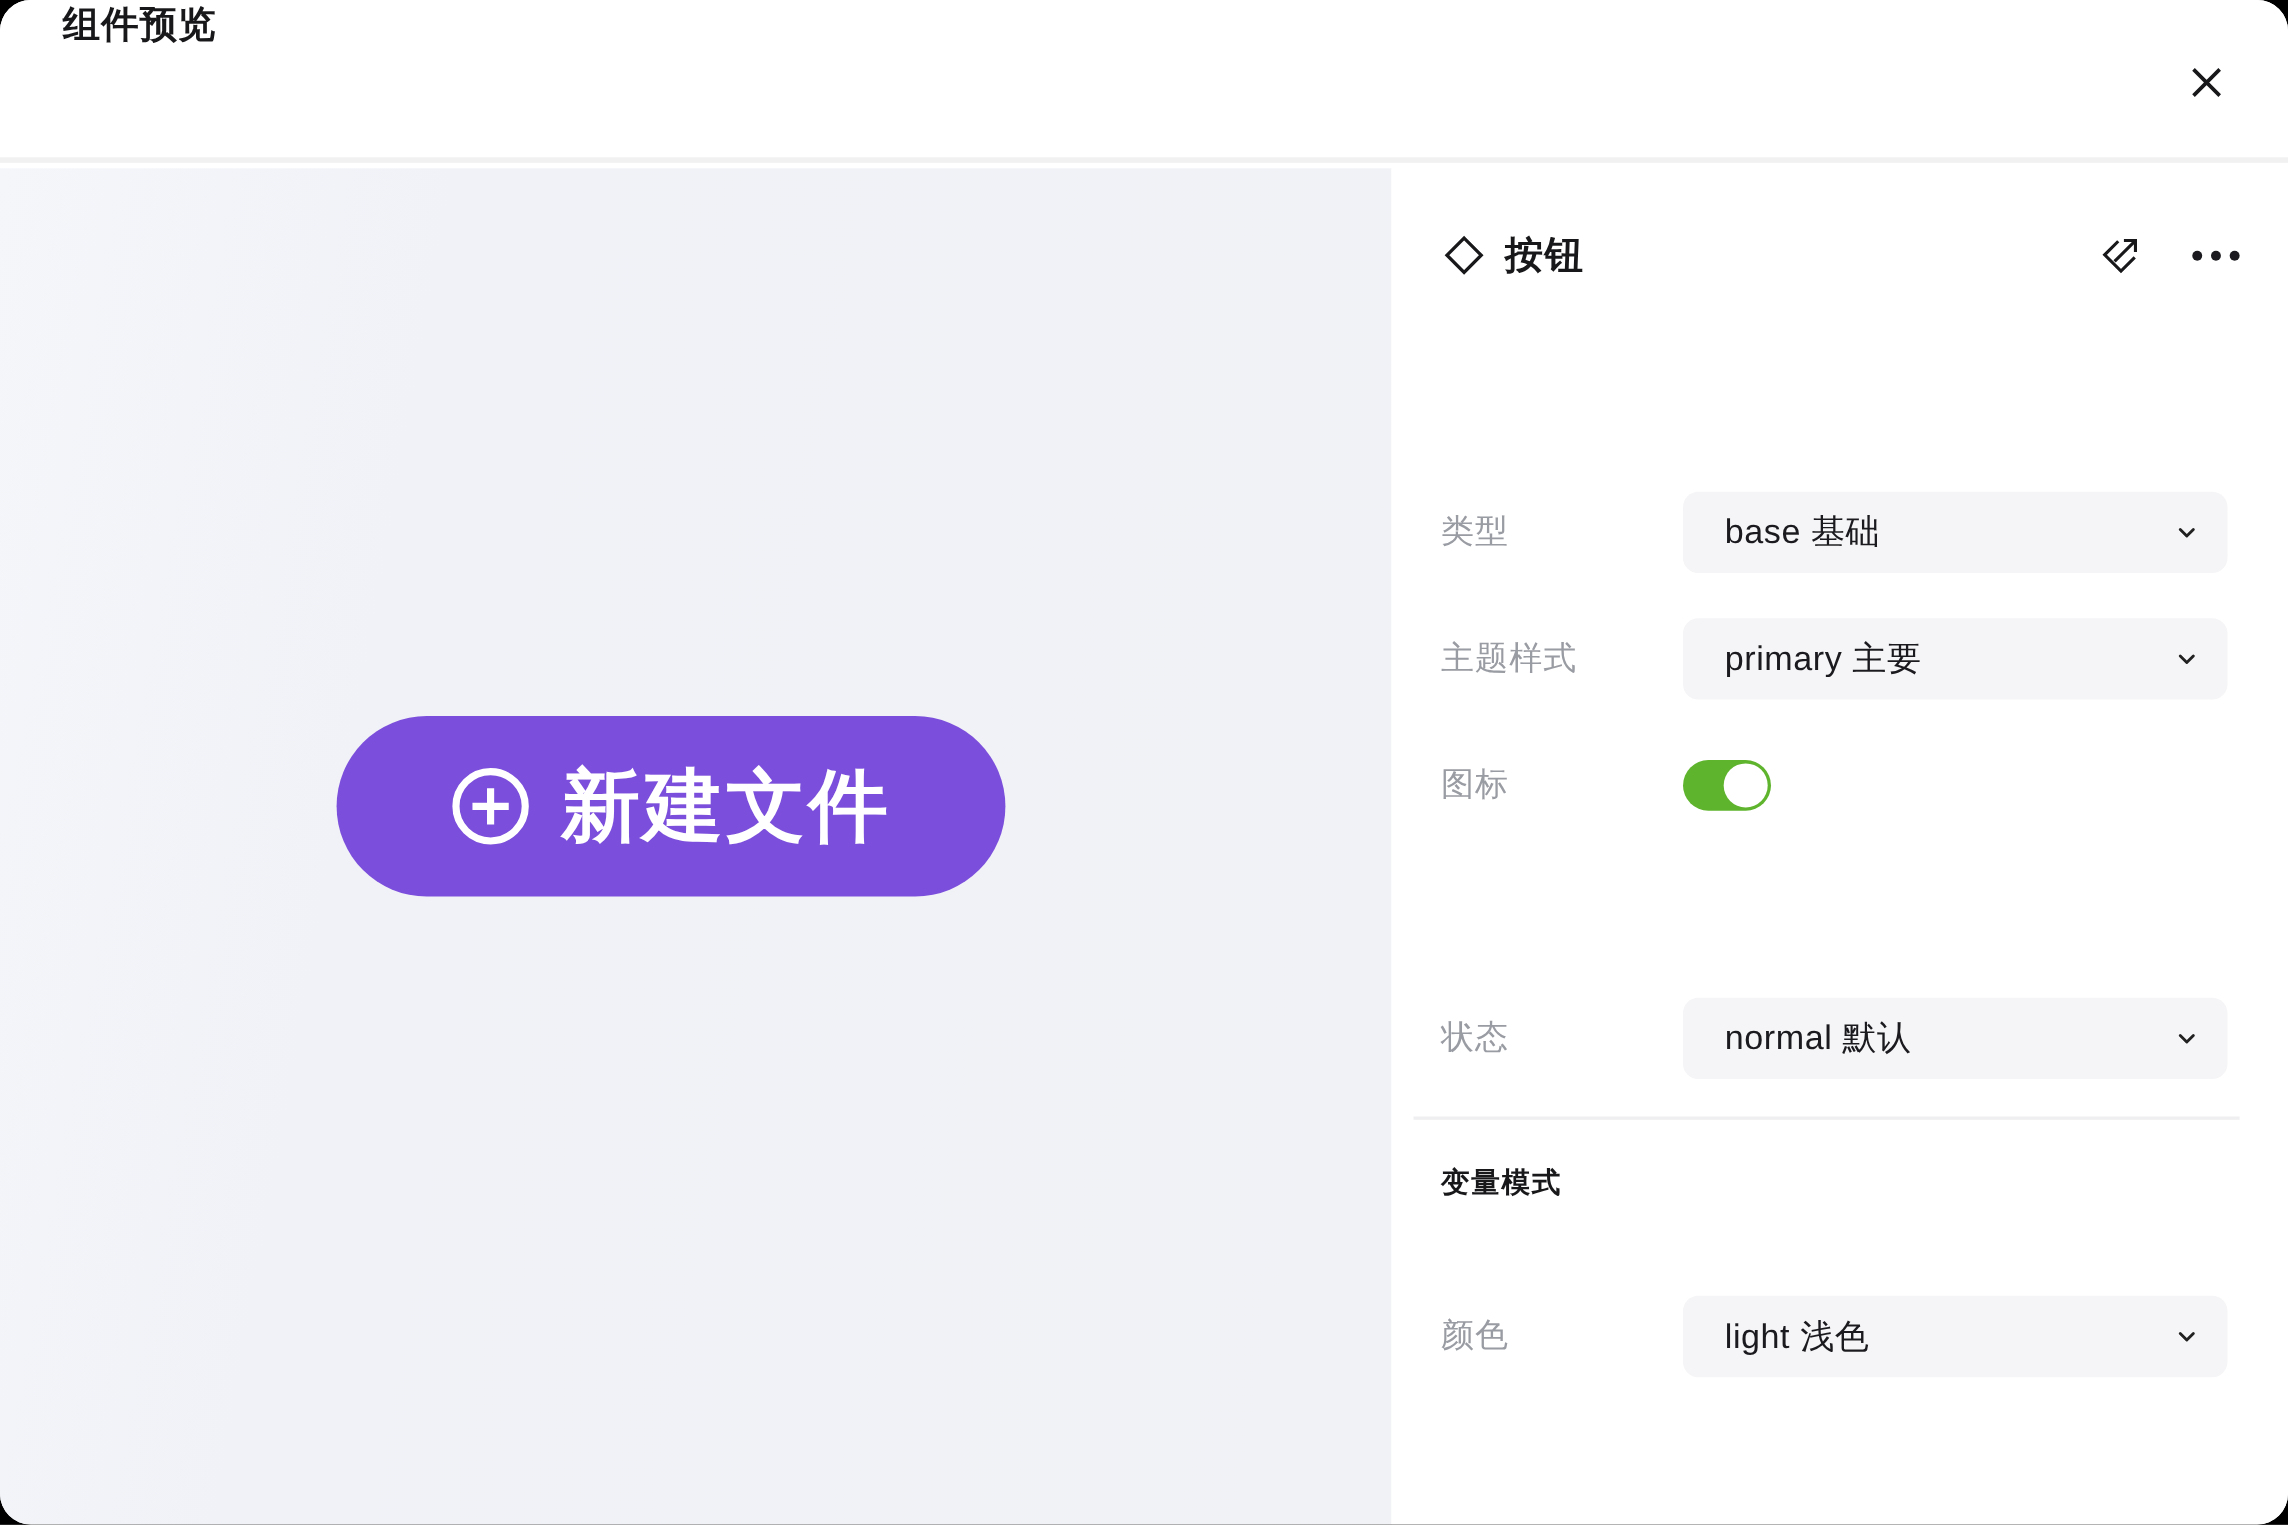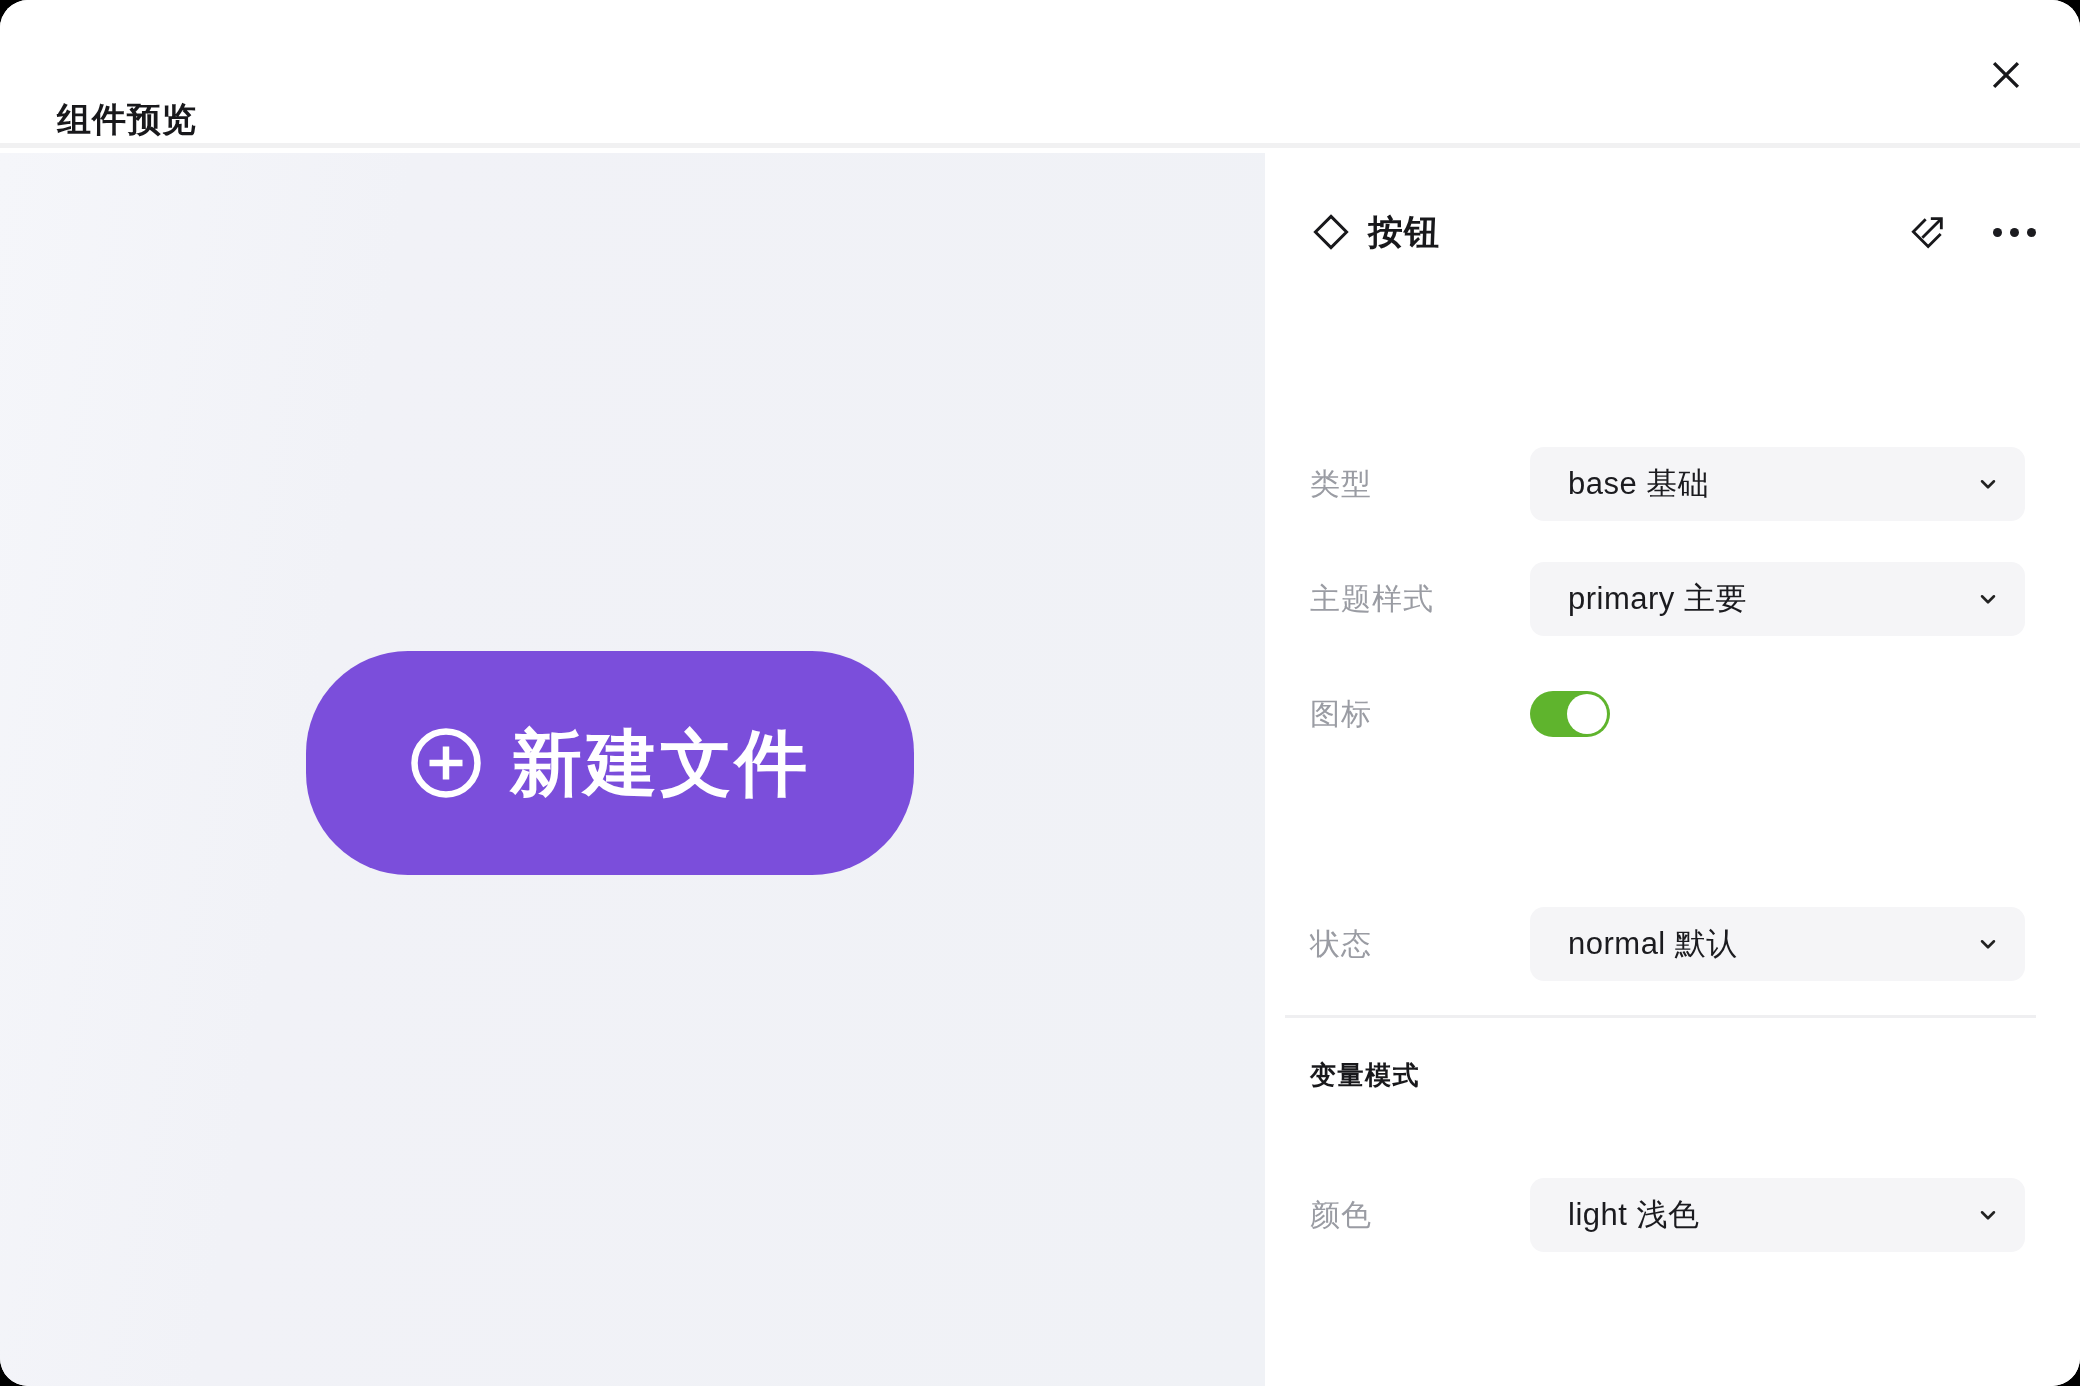--- a/index.html
+++ b/index.html
@@ -2,29 +2,29 @@
 <html><head>
 <meta charset="utf-8">
 <style>
   html,body{margin:0;padding:0;width:2080px;height:1386px;overflow:hidden;background:#000;}
   *{box-sizing:border-box;font-family:"Liberation Sans","DejaVu Sans",sans-serif;}
 
   .window{position:absolute;inset:0;background:#fff;border-radius:28px;overflow:hidden;}
 
   
   .modal-header{position:absolute;left:0;top:0;width:100%;height:148px;background:#fff;
-    border-bottom:5px solid #F1F1F2;display:flex;align-items:flex-end;}
+    border-bottom:5px solid #F1F1F2;display:flex;align-items:flex-start;}
   .modal-title{margin:0 0 0 57px;font-size:34px;font-weight:700;color:#18181B;letter-spacing:1px;}
   .close-btn{position:absolute;right:52px;top:53px;width:44px;height:44px;border:none;background:transparent;
     padding:0;cursor:pointer;display:flex;align-items:center;justify-content:center;}
 
   
   .canvas{position:absolute;left:0;top:153px;width:1265px;height:1233px;
     background:linear-gradient(100deg,#f5f6fa 0%,#f1f2f7 28%,#f0f2f6 100%);}
-  .demo-btn{position:absolute;left:306px;top:498px;width:608px;height:224px;border:none;cursor:pointer;
+  .demo-btn{position:absolute;left:306px;top:498px;width:608px;height:164px;border:none;cursor:pointer;
     border-radius:102px;background:#7B4EDB;color:#fff;display:flex;align-items:center;justify-content:center;gap:28px;}
   .demo-btn .label{font-size:72px;font-weight:700;letter-spacing:3px;line-height:1;}
 
   
   .panel{position:absolute;left:1265px;top:153px;width:815px;height:1233px;background:#fff;padding-left:32px;}
   .panel-head{position:absolute;left:45px;top:56px;right:42px;height:46px;display:flex;align-items:center;}
   .panel-title{font-size:35px;font-weight:700;color:#18181B;margin-left:16px;letter-spacing:1px;}
   .icon-btn{border:none;background:transparent;padding:0;cursor:pointer;display:flex;align-items:center;justify-content:center;width:44px;height:44px;}
   .open-btn{margin-left:auto;}
   .more-btn{margin-left:42px;margin-right:2px;}

